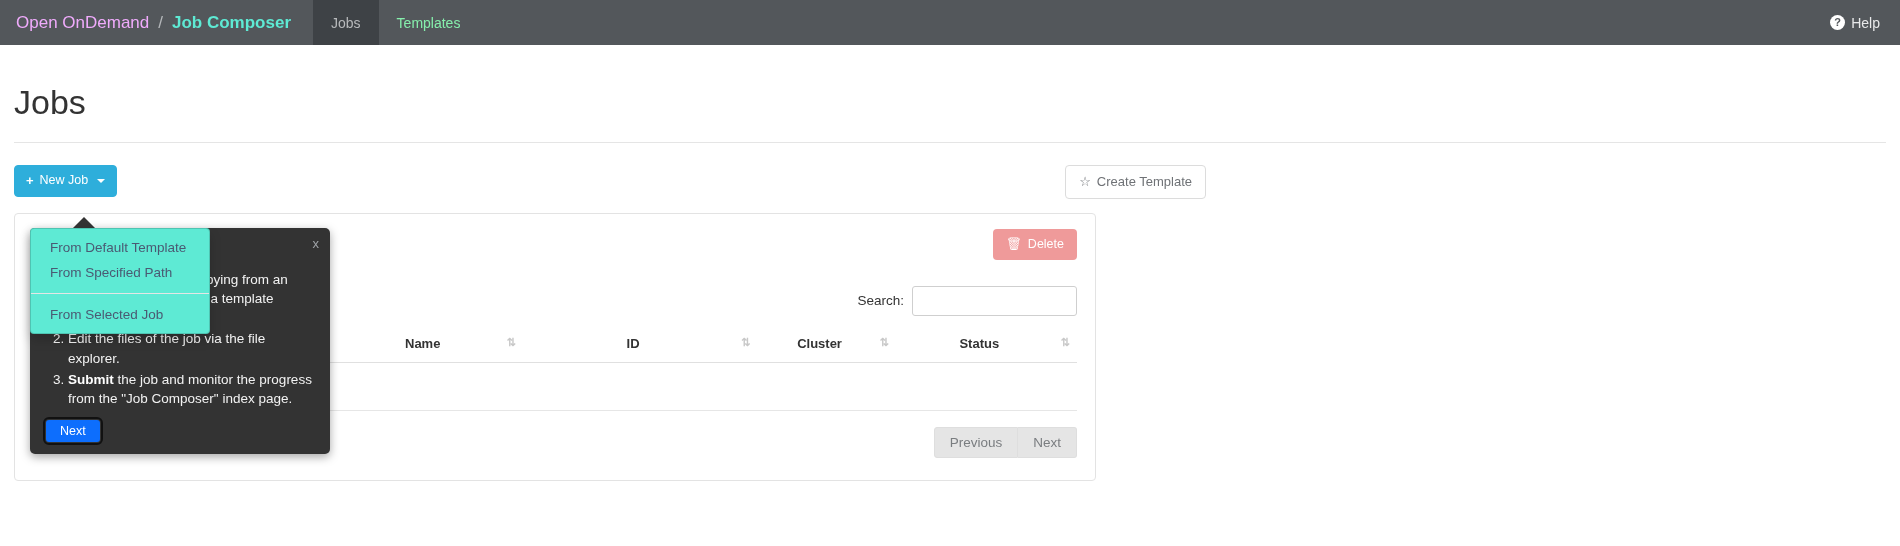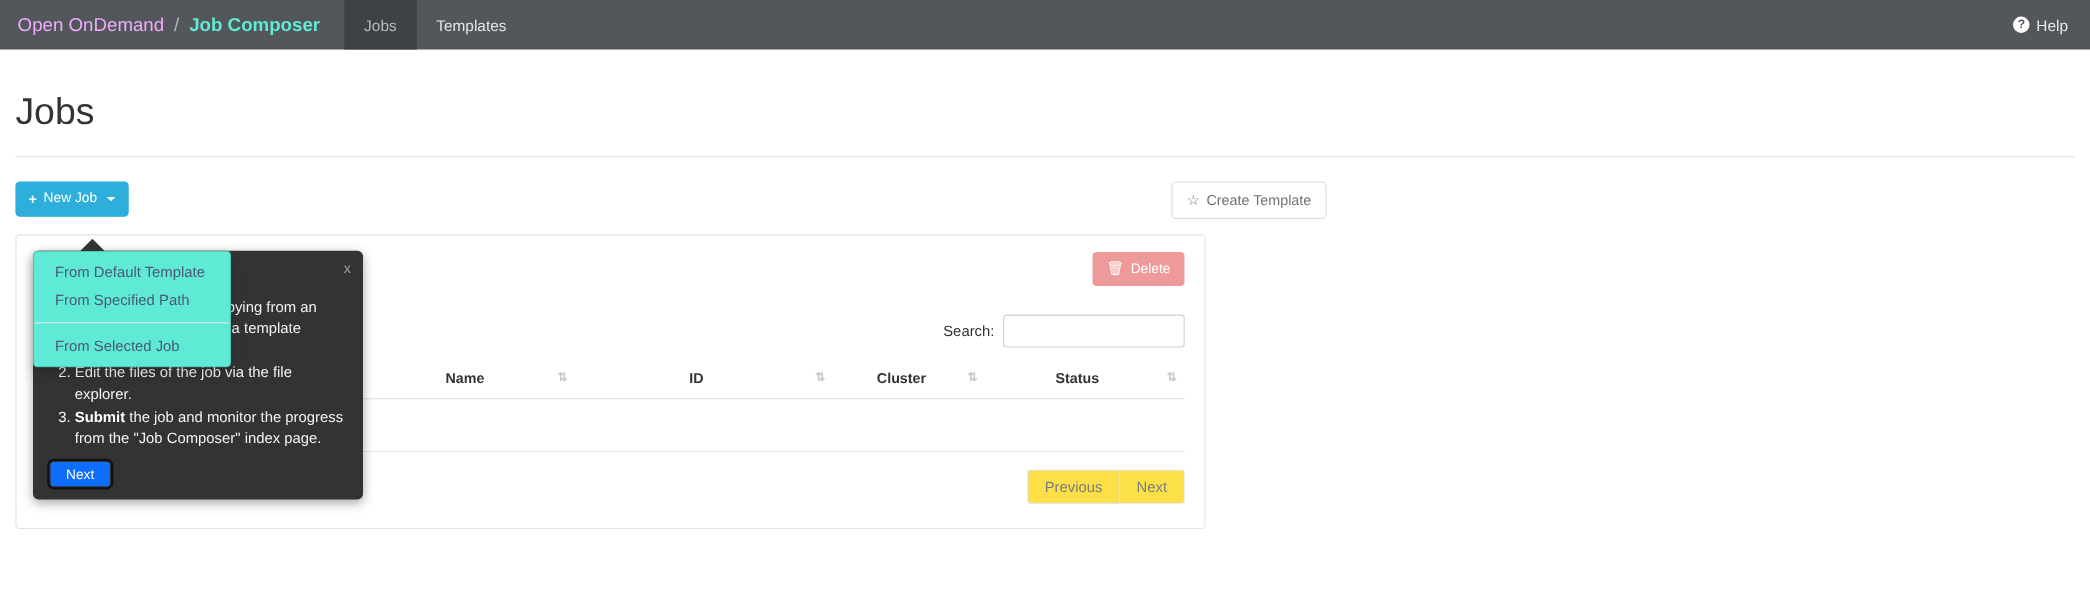--- a/index.html
+++ b/index.html
@@ -33,21 +33,21 @@
   .brand-app { color:#5eead4; font-size:17px; font-weight:bold; }
   .nav-links { display:flex; align-items:stretch; margin-left:22px; }
   .nav-link {
     display:flex; align-items:center;
     padding:0 18px;
     color:#c9cbcd; font-size:14px;
     text-decoration:none;
     cursor:pointer;
   }
   .nav-link.active { background:#3e4246; color:#b8babc; }
-  .nav-link:not(.active) { color:#e5e5e5; }
+  .nav-link:not(.active) { color:#86efac; }
   .nav-right { margin-left:auto; display:flex; align-items:center; padding-right:20px; }
   .help-link { display:flex; align-items:center; gap:6px; color:#e8e9ea; font-size:14px; cursor:pointer; }
   .help-circle {
     width:15px; height:15px; border-radius:50%;
     background:#fff; color:#53575b;
     font-size:11px; font-weight:bold;
     display:flex; align-items:center; justify-content:center;
     line-height:1;
   }
 
@@ -138,21 +138,21 @@
   .col-status  { width:170px; }
   .empty-row td {
     color:#6d6d6d; font-size:13.5px;
     padding:16px 8px; border-bottom:1px solid #e6e6e6;
   }
   .footer-row { display:flex; align-items:center; margin-top:16px; }
   .showing-text { font-size:13.5px; color:#6d6d6d; }
   .pager { margin-left:auto; display:flex; }
   .pager-btn {
     border:1px solid #dedede;
-    background:#fde047; color:#7a7d80;
+    background:#e5e5e5; color:#7a7d80;
     font-size:13.5px; padding:7px 15px;
     cursor:pointer;
     font-family:"Liberation Sans", sans-serif;
   }
   .pager-btn.first { border-radius:3px 0 0 3px; }
   .pager-btn.last  { border-radius:0 3px 3px 0; border-left:none; }
 
   
   .tour-popover {
     position:absolute;

